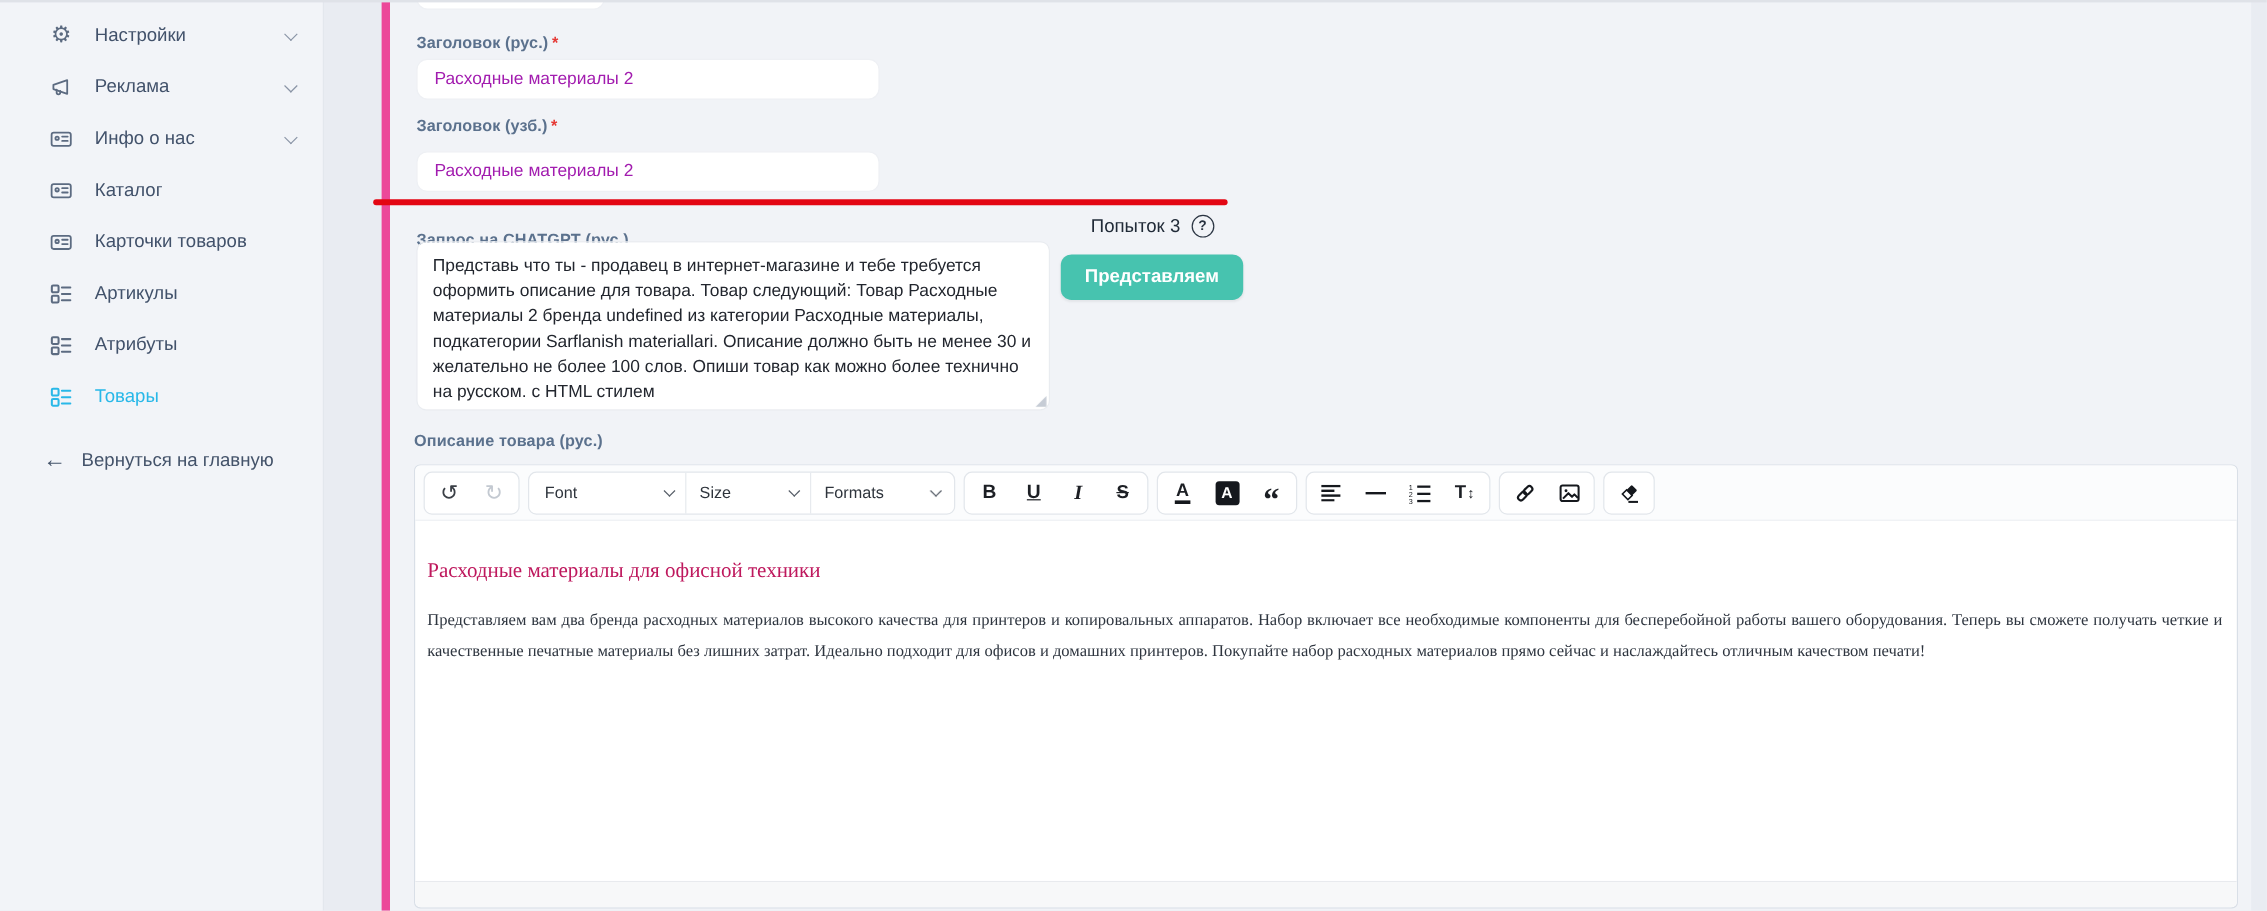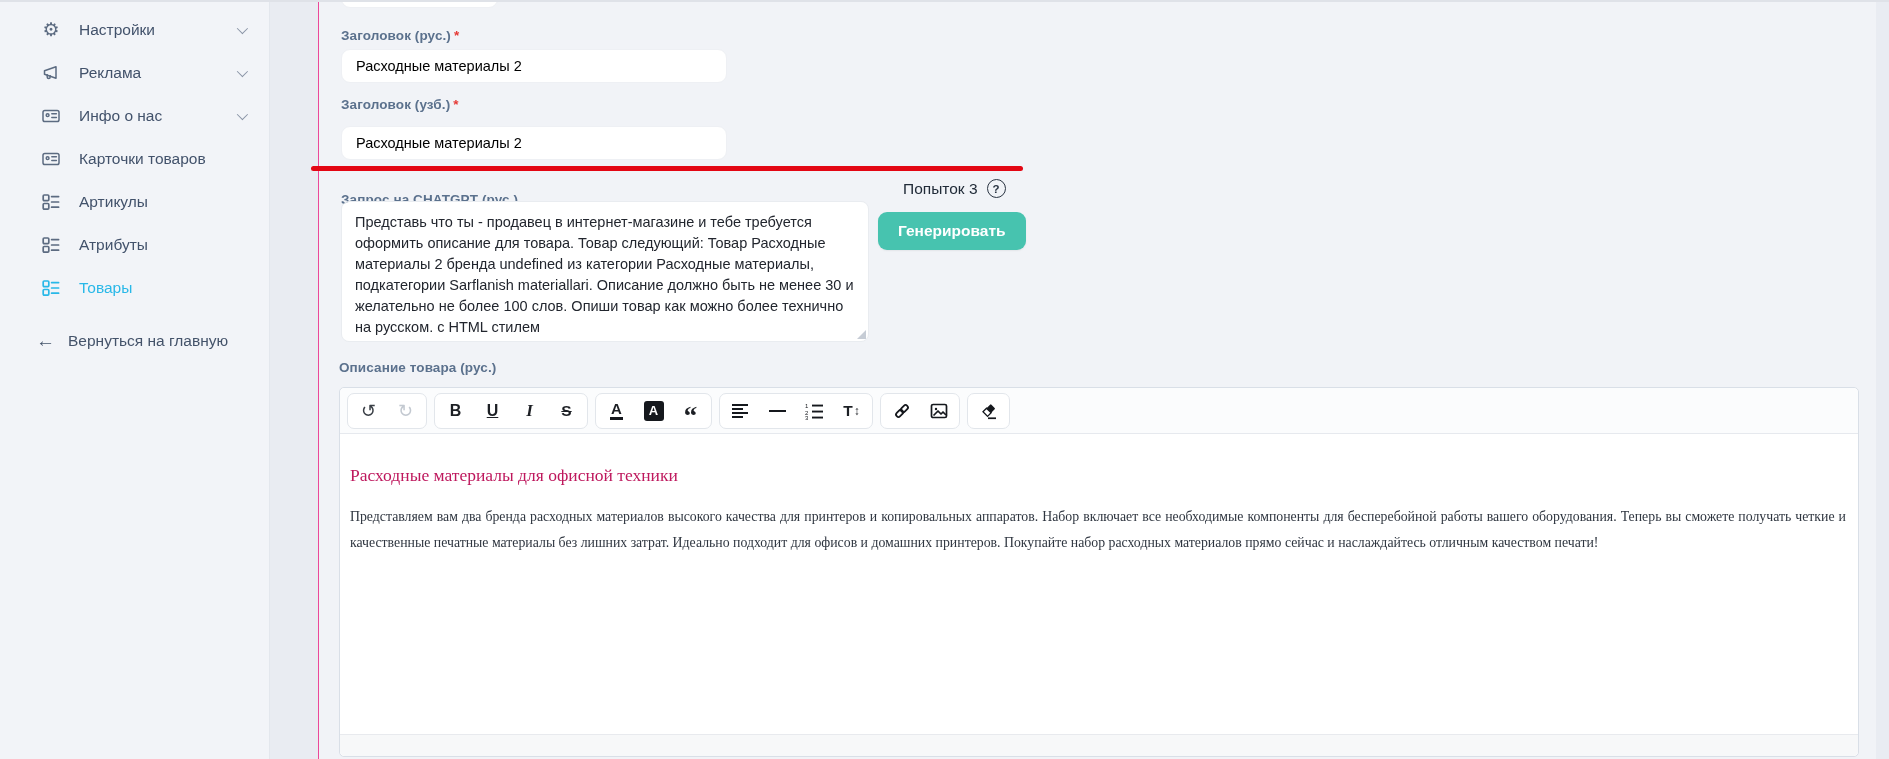--- a/index.html
+++ b/index.html
@@ -34,31 +34,31 @@
   }
   .back-link {
     margin-top:22px; padding-left:36px; display:flex; align-items:center; gap:13px;
     color:#44536a; font-size:15.5px; font-weight:500; cursor:pointer;
   }
   .back-link .arrow { font-size:19px; line-height:1; color:#44536a; }
 
   
   .card {
     position:absolute; left:318px; top:0; width:1558px; height:759px;
-    background:#f1f3f7; border-left:1px solid #ec4899; z-index:1;
+    background:#f1f3f7; border-left:7px solid #ec4899; z-index:1;
   }
   .fld-label {
     position:absolute; left:22px; font-size:13.5px; font-weight:600; color:#5b718d;
     letter-spacing:.1px;
   }
   .req { color:#e53935; margin-left:3px; }
   .txt-input {
     position:absolute; left:22px; width:386px; height:34px;
     background:#fff; border:1px solid #eef0f4; border-radius:9px;
-    padding:0 14px; font-size:14.5px; color:#000000; font-family:"Liberation Sans",sans-serif;
+    padding:0 14px; font-size:14.5px; color:#a21caf; font-family:"Liberation Sans",sans-serif;
     outline:none;
   }
   .cut-input { position:absolute; left:22px; top:-24px; width:157px; height:32px;
     background:#fff; border-radius:9px; border:1px solid #eef0f4; }
   .gpt-area {
     position:absolute; left:22px; top:201px; width:528px; height:141px;
     background:#fff; border:1px solid #e9ecf0; border-radius:8px;
     padding:10px 13px; font-size:14.5px; line-height:21px; color:#22262e;
     font-family:"Liberation Sans",sans-serif; resize:none; outline:none;
   }
@@ -176,20 +176,31 @@
           <circle cx="6.6" cy="9.2" r="1.4"></circle>
           <line x1="10.8" y1="7.8" x2="15.4" y2="7.8"></line>
           <line x1="10.8" y1="11.4" x2="15.4" y2="11.4"></line>
         </svg>
       </span>
       <span>Инфо о нас</span>
       <span class="chev"></span>
     </div>
 
 
+    <div class="side-item">
+      <span class="icon">
+        <svg class="lineic" width="20" height="20" viewBox="0 0 20 20" fill="none" stroke="currentColor" stroke-width="1.5" stroke-linecap="round">
+          <rect x="2" y="4.5" width="16" height="11" rx="1.8"></rect>
+          <circle cx="6.6" cy="9.2" r="1.4"></circle>
+          <line x1="10.8" y1="7.8" x2="15.4" y2="7.8"></line>
+          <line x1="10.8" y1="11.4" x2="15.4" y2="11.4"></line>
+        </svg>
+      </span>
+      <span>Каталог</span>
+    </div>
 
     <div class="side-item">
       <span class="icon">
         <svg class="lineic" width="20" height="20" viewBox="0 0 20 20" fill="none" stroke="currentColor" stroke-width="1.5" stroke-linecap="round">
           <rect x="2" y="4.5" width="16" height="11" rx="1.8"></rect>
           <circle cx="6.6" cy="9.2" r="1.4"></circle>
           <line x1="10.8" y1="7.8" x2="15.4" y2="7.8"></line>
           <line x1="10.8" y1="11.4" x2="15.4" y2="11.4"></line>
         </svg>
       </span>
@@ -260,34 +271,48 @@
   </div>
   <textarea class="gpt-area" style="">Представь что ты - продавец в интернет-магазине и тебе требуется оформить описание для товара. Товар следующий: Товар Расходные материалы 2 бренда undefined из категории Расходные материалы, подкатегории Sarflanish materiallari. Описание должно быть не менее 30 и желательно не более 100 слов. Опиши товар как можно более технично на русском. с HTML стилем</textarea>
   <div class="resize-grip"></div>
 
   <div class="attempts">
     <span>Попыток 3</span>
     <span class="help-icon">
         <span>?</span>
       </span>
   </div>
-  <button class="gen-btn">Генерировать</button>
+  <button class="gen-btn">Представляем</button>
 
   <div class="fld-label" style="top:360px; left:20px;">
     <span>Описание товара (рус.)</span>
   </div>
 
   <div class="editor">
     <div class="toolbar">
 
       <div class="tgroup">
         <button class="tbtn undo">↺</button>
         <button class="tbtn redo">↻</button>
       </div>
 
+      <div class="tgroup">
+        <div class="tselect sel-font">
+          <span>Font</span>
+            <span class="chev2"></span>
+        </div>
+        <div class="tselect sel-size">
+          <span>Size</span>
+            <span class="chev2"></span>
+        </div>
+        <div class="tselect sel-formats">
+          <span>Formats</span>
+            <span class="chev2"></span>
+        </div>
+      </div>
 
       <div class="tgroup">
         <button class="tbtn b">B</button>
         <button class="tbtn u">U</button>
         <button class="tbtn i">I</button>
         <button class="tbtn s">S</button>
       </div>
 
       <div class="tgroup">
         <button class="tbtn">

